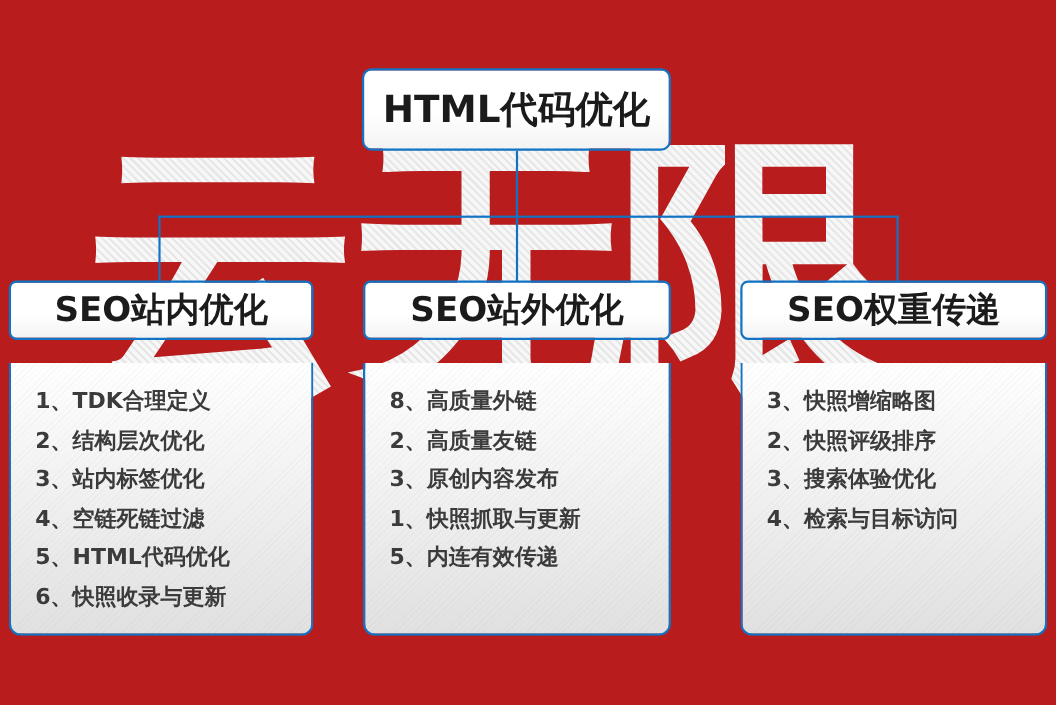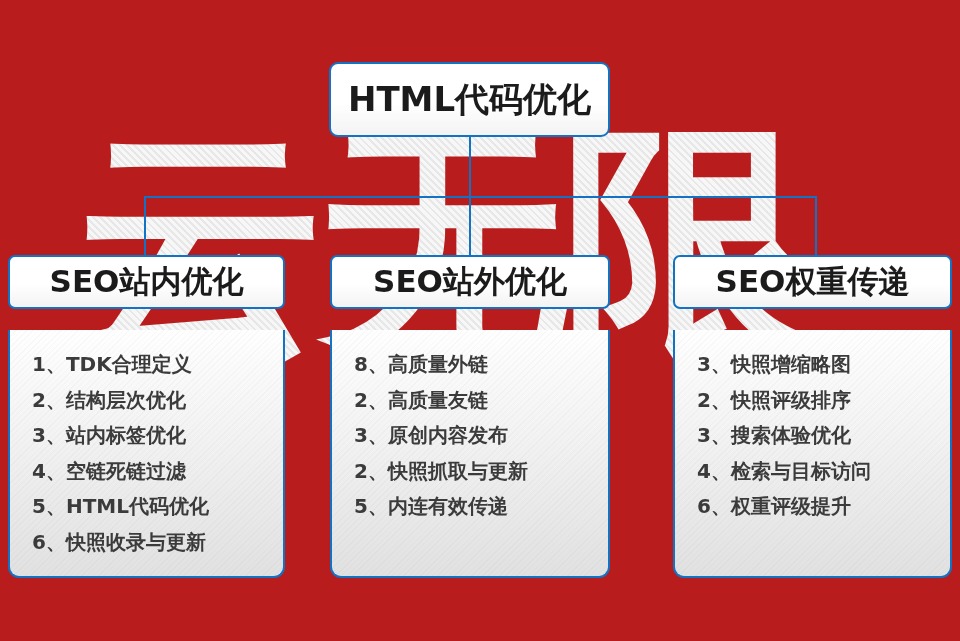--- a/index.html
+++ b/index.html
@@ -119,28 +119,27 @@
     <div class="list-item">6、快照收录与更新</div>
   </div>
 
   <div class="node col-header col2">
     <span>SEO站外优化</span>
   </div>
   <div class="col-panel col2">
     <div class="list-item">8、高质量外链</div>
     <div class="list-item">2、高质量友链</div>
     <div class="list-item">3、原创内容发布</div>
-    <div class="list-item">2、快照抓取与更新</div>
+    <div class="list-item">1、快照抓取与更新</div>
     <div class="list-item">5、内连有效传递</div>
   </div>
 
   <div class="node col-header col3">
     <span>SEO权重传递</span>
   </div>
   <div class="col-panel col3">
     <div class="list-item">3、快照增缩略图</div>
     <div class="list-item">2、快照评级排序</div>
     <div class="list-item">3、搜索体验优化</div>
     <div class="list-item">4、检索与目标访问</div>
-    <div class="list-item">6、权重评级提升</div>
   </div>
 
 </div>
 
 </body></html>

